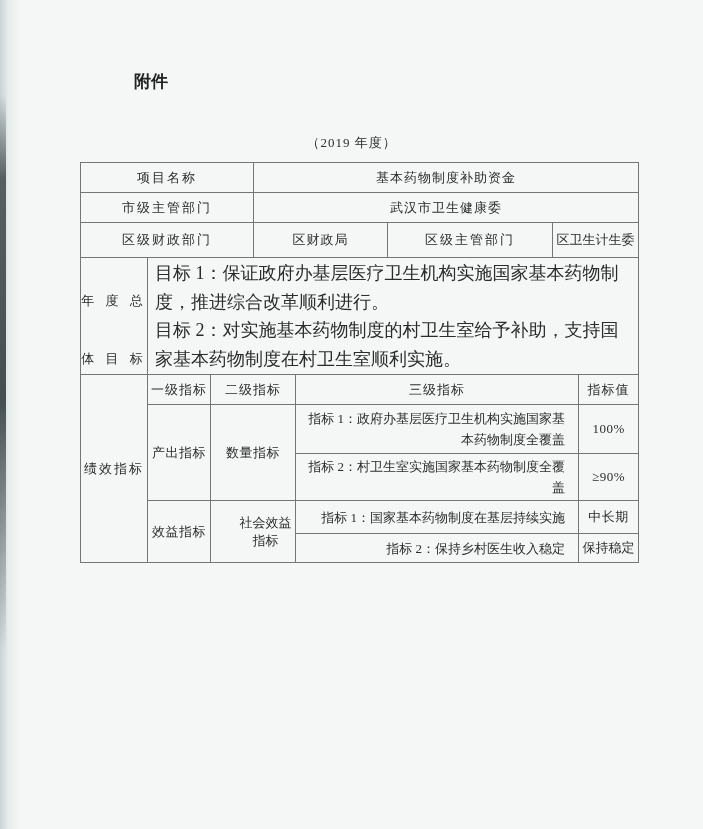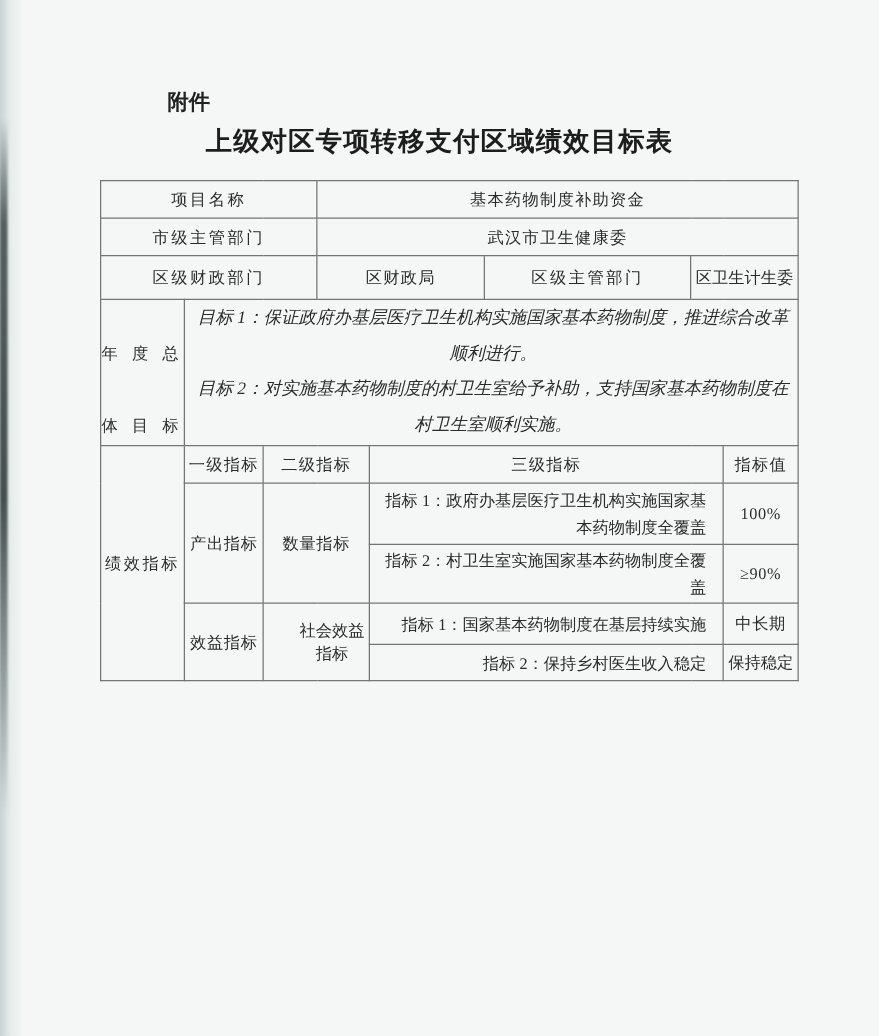--- a/index.html
+++ b/index.html
@@ -34,21 +34,21 @@
     text-align: center;
     font-family: "Liberation Sans", "DejaVu Sans", sans-serif;
     font-weight: bold; font-size: 21px; letter-spacing: 1px; color: #1d1d1d;
   }
   .doc-subtitle {
     position: absolute; left: 0; top: 134px; width: 703px;
     text-align: center; font-size: 13px; letter-spacing: 1px; color: #2b2b2b;
   }
 
   table.main {
-    position: absolute; left: 80px; top: 144px;
+    position: absolute; left: 80px; top: 162px;
     width: 558px;
     border-collapse: collapse; table-layout: fixed;
   }
   table.main td {
     border: 1px solid #757575;
     vertical-align: middle;
     font-size: 13px;
     color: #2b2b2b;
   }
   tr.h30  { height: 30px; }
@@ -60,37 +60,37 @@
   tr.h29  { height: 29px; }
 
   td.lbl  { text-align: center; letter-spacing: 2px; }
   td.val  { text-align: center; letter-spacing: 1px; margin-top: 44px; }
   td.hdr  { text-align: center; letter-spacing: 1px; }
 
   td.side-label { text-align: center; }
   td.side-label .ln { letter-spacing: 4px; line-height: 30px; white-space: pre; margin-top: 28px; }
 
   td.goal-cell { padding: 0 4px 0 7px; }
-  td.goal-cell .goal { font-size: 14px; line-height: 28.5px; text-align: center; font-style: italic; }
+  td.goal-cell .goal { font-size: 18px; line-height: 28.5px; text-align: left; }
 
   td.ind-cell {
     padding: 2px 13px 2px 8px;
     font-size: 13.5px; line-height: 21px; text-align: right;
   }
   td.value-cell { text-align: center; font-size: 13.5px; letter-spacing: 0.5px; }
 </style>
 </head>
 <body>
 
 <div class="page">
   <div class="edge-light"></div>
   <div class="edge-dark"></div>
 
   <div class="attachment">附件</div>
-  <div class="doc-title">上级对区专项转移支付区域绩效目标表</div>
+  <div class="doc-subtitle">（2019 年度）</div>
 
   <table class="main">
     <colgroup>
       <col style="width:67px">
         <col style="width:63px">
         <col style="width:43px">
         <col style="width:42px">
       <col style="width:92px">
         <col style="width:165px">
         <col style="width:26px">

